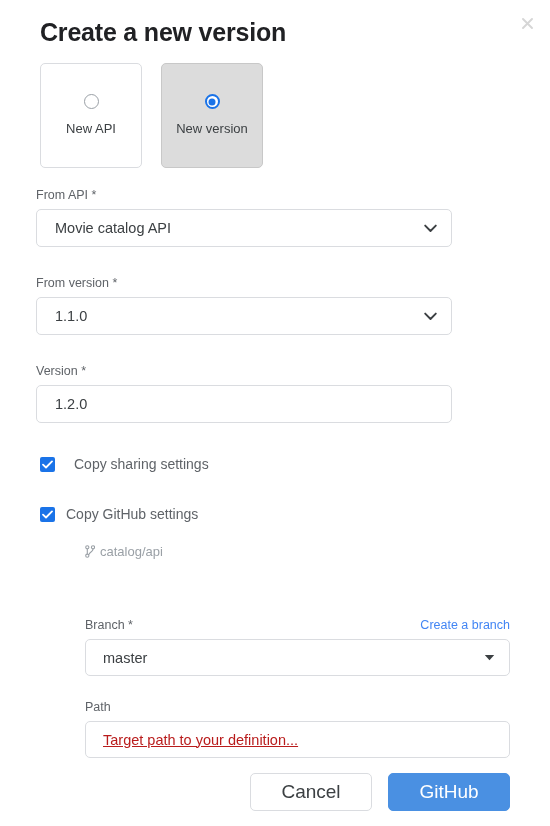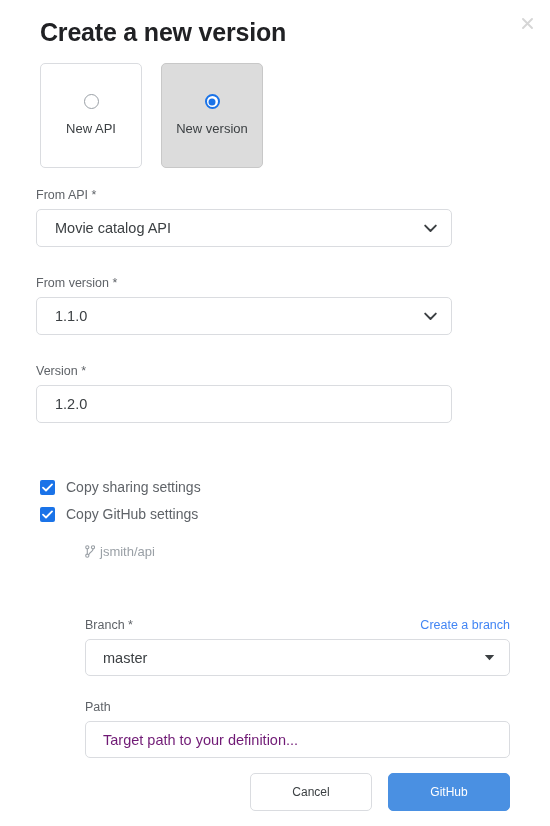--- a/index.html
+++ b/index.html
@@ -232,42 +232,43 @@
   }
   .sub-control .value {
     font-size: 14.5px;
     color: #3c4043;
     padding-left: 17px;
     flex: 1;
     white-space: nowrap;
     overflow: hidden;
   }
   .sub-control .value.placeholder {
-    color: #701a75;
+    color: #b91c1c;
+    text-decoration: underline;
   }
   .tri {
     width: 24px;
     margin-right: 8px;
     display: flex;
     align-items: center;
     justify-content: center;
   }
 
   
   .footer {
     position: absolute;
     right: 40px;
     top: 773px;
     display: flex;
     gap: 16px;
   }
   .btn {
     height: 38px;
     border-radius: 5px;
-    font-size: 12px;
+    font-size: 19px;
     display: flex;
     align-items: center;
     justify-content: center;
     cursor: pointer;
     box-sizing: border-box;
     user-select: none;
   }
   .btn-cancel {
     width: 122px;
     border: 1px solid #dadce0;
@@ -329,21 +330,21 @@
     </div>
   </div>
 
   <div class="field" style="top:364px;">
     <span class="field-label"><span>Version</span> <span class="req">*</span></span>
     <div class="control">
       <span class="value">1.2.0</span>
     </div>
   </div>
 
-  <div class="checkrow" style="top:479px;">
+  <div class="checkrow" style="top:456px;gap:8px;">
     <span class="cbox">
       <svg width="11" height="9" viewBox="0 0 11 9" aria-hidden="true">
         <path d="M1 4.6 L4 7.5 L10 1.4" stroke="#ffffff" stroke-width="1.8" fill="none" stroke-linecap="round" stroke-linejoin="round"></path>
       </svg>
     </span>
     <span class="cb-label">Copy sharing settings</span>
   </div>
 
   <div class="checkrow" style="top:506px;">
     <span class="cbox">
@@ -357,21 +358,21 @@
   <div class="gh-repo">
     <span class="branch-icon">
       <svg width="10" height="13" viewBox="0 0 10 13" aria-hidden="true">
         <circle cx="2.3" cy="2.3" r="1.6" stroke="#9aa0a6" stroke-width="1.1" fill="none"></circle>
         <circle cx="2.3" cy="10.7" r="1.6" stroke="#9aa0a6" stroke-width="1.1" fill="none"></circle>
         <circle cx="8" cy="2.3" r="1.6" stroke="#9aa0a6" stroke-width="1.1" fill="none"></circle>
         <path d="M2.3 4 L2.3 9.1" stroke="#9aa0a6" stroke-width="1.1" fill="none"></path>
         <path d="M8 4 C8 7 5 6.2 3.9 9.6" stroke="#9aa0a6" stroke-width="1.1" fill="none"></path>
       </svg>
     </span>
-    <span>jsmith/api</span>
+    <span>catalog/api</span>
   </div>
 
   <div class="sub-field" style="top:586px;">
     <div class="sub-label-row">
       <span class="sub-label"><span>Branch</span> <span class="req">*</span></span>
       <span class="link">Create a branch</span>
     </div>
     <div class="sub-control">
       <span class="value">master</span>
       <span class="tri">

